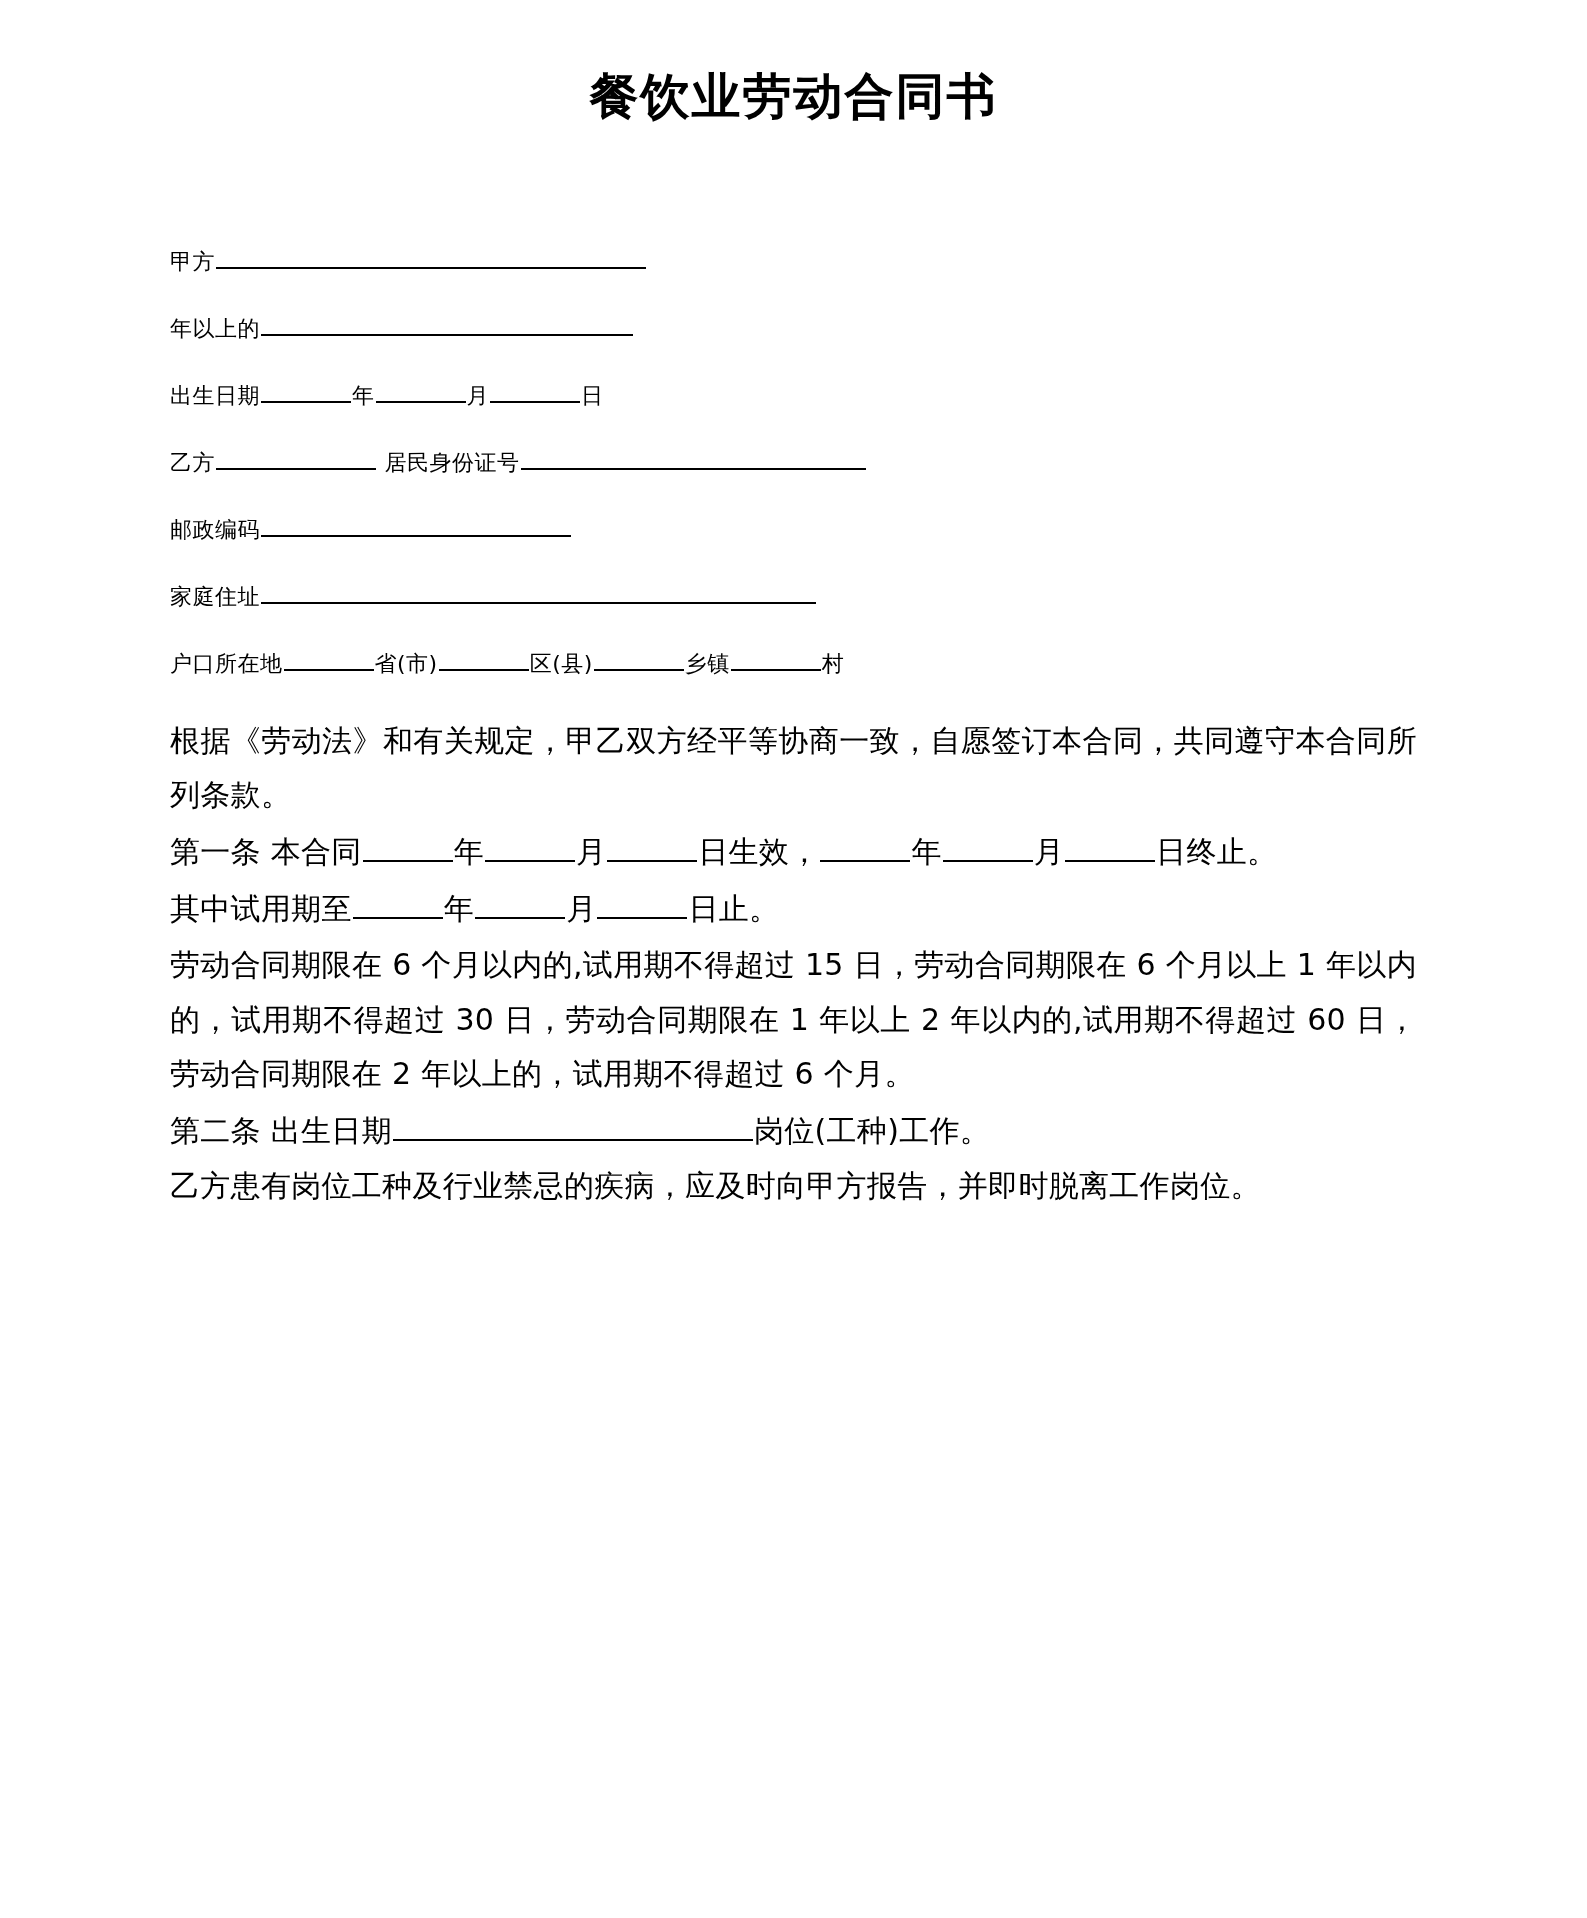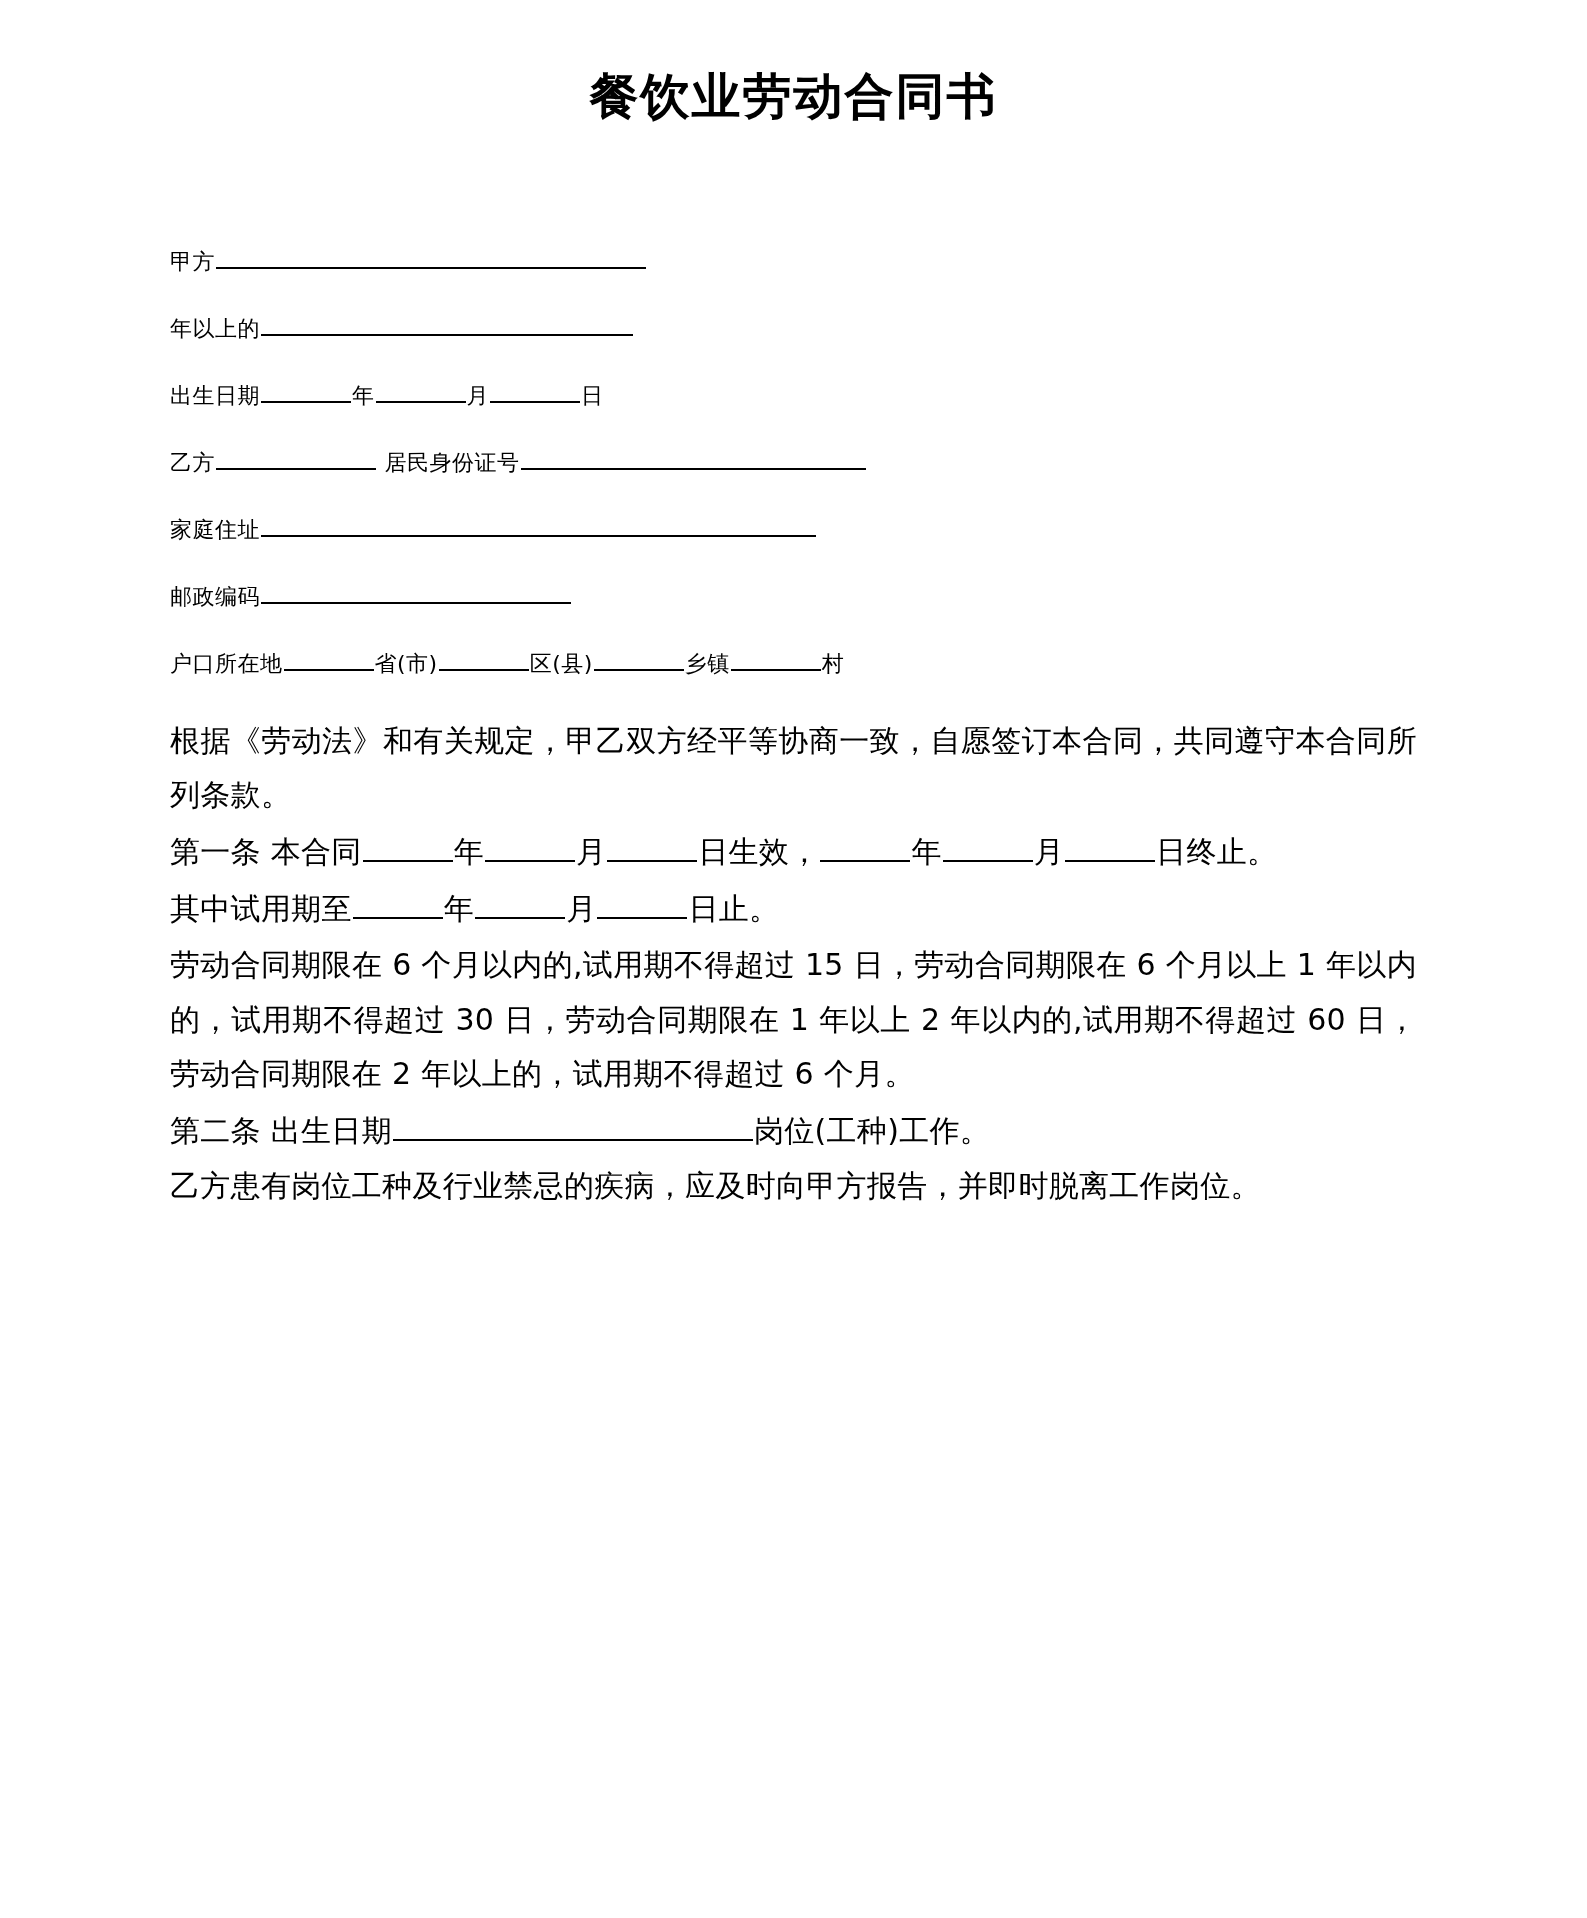--- a/index.html
+++ b/index.html
@@ -87,25 +87,25 @@
   <div class="field-line">
     <span>出生日期</span><span class="blank b-t"></span><span>年</span><span class="blank b-t"></span><span>月</span><span class="blank b-t"></span><span>日</span>
   </div>
 
   <div class="field-line">
     <span>乙方</span><span class="blank b-sm"></span>
     <span>居民身份证号</span><span class="blank b-lg"></span>
   </div>
 
   <div class="field-line">
-    <span>家庭住址</span><span class="blank b-xxl" style="width:555px"></span>
+    <span>邮政编码</span><span class="blank b-md"></span>
   </div>
 
   <div class="field-line">
-    <span>邮政编码</span><span class="blank b-md"></span>
+    <span>家庭住址</span><span class="blank b-xxl" style="width:555px"></span>
   </div>
 
   <div class="field-line">
     <span>户口所在地</span><span class="blank b-t"></span><span>省(市)</span><span class="blank b-t"></span><span>区(县)</span><span class="blank b-t"></span><span>乡镇</span><span class="blank b-t"></span><span>村</span>
   </div>
 
   <p class="para">根据《劳动法》和有关规定，甲乙双方经平等协商一致，自愿签订本合同，共同遵守本合同所列条款。</p>
 
   <p class="para">
     <span>第一条  本合同</span><span class="blank b-t"></span><span>年</span><span class="blank b-t"></span><span>月</span><span class="blank b-t"></span><span>日生效，</span><span class="blank b-t"></span><span>年</span><span class="blank b-t"></span><span>月</span><span class="blank b-t"></span><span>日终止。</span>

